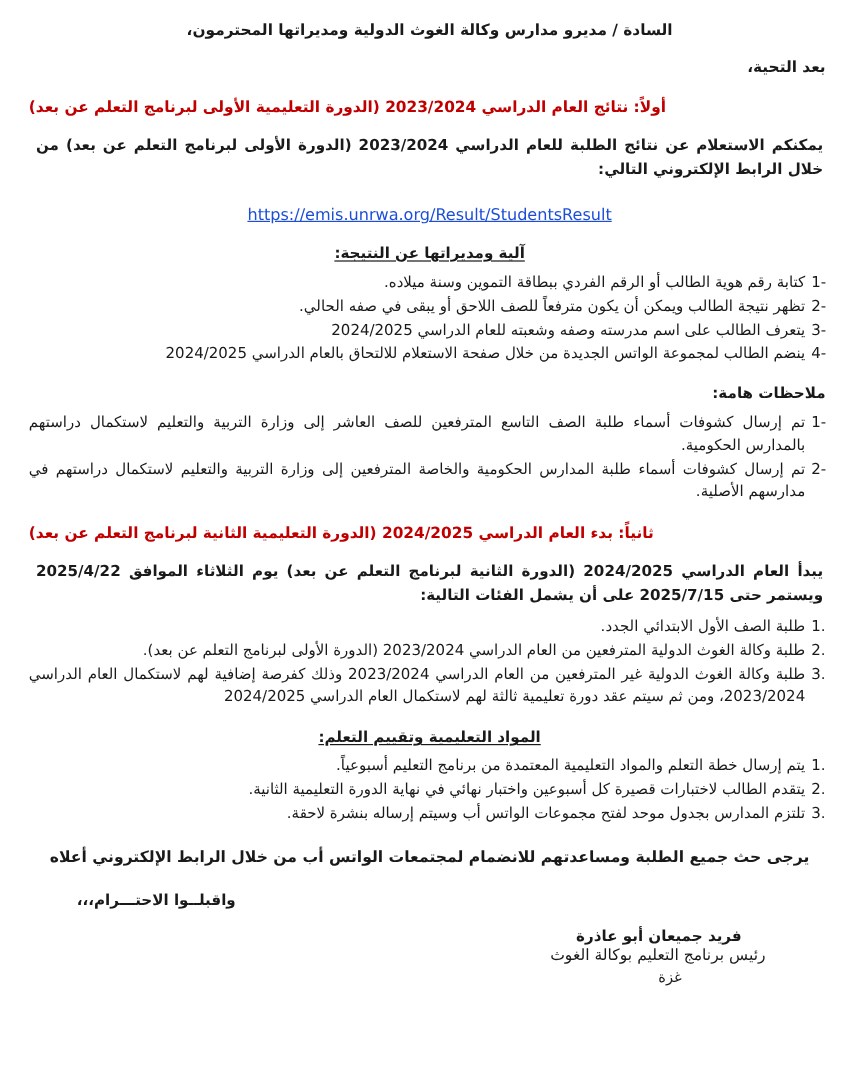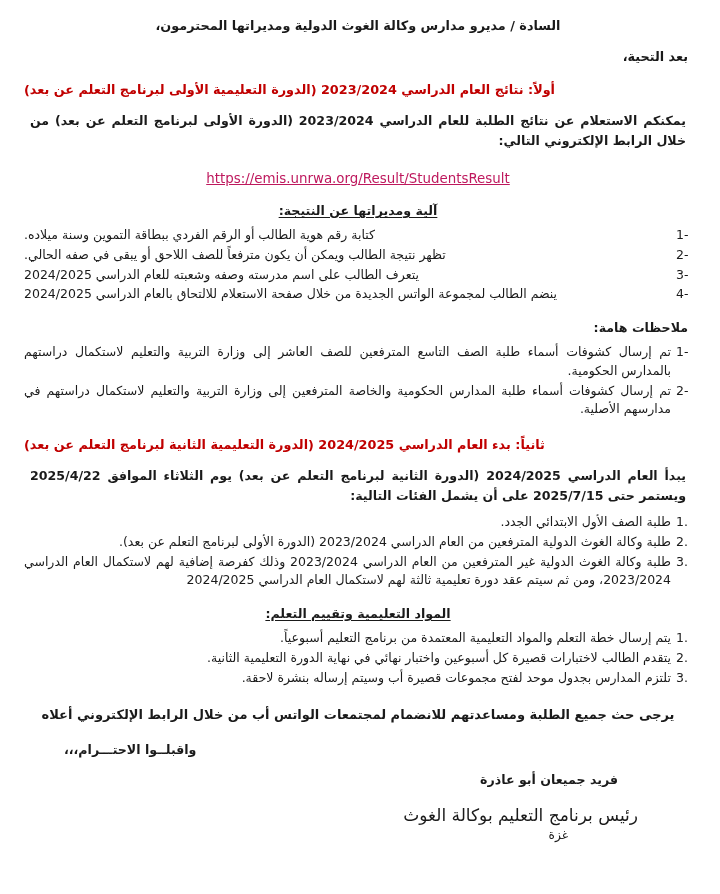--- a/index.html
+++ b/index.html
@@ -59,21 +59,21 @@
     padding: 0 6px;
   }
 
   
   .link-wrap {
     text-align: center;
     margin: 18px 0 0 0;
     direction: ltr;
   }
   .link {
-    color: #be185d;
+    color: #1d4ed8;
     text-decoration: underline;
     font-size: 13.4px;
     font-weight: normal;
     font-family: "DejaVu Sans", "Liberation Sans", sans-serif;
     direction: ltr;
     unicode-bidi: embed;
   }
 
   
   .sub-heading {
@@ -121,21 +121,21 @@
   }
 
   
   .list-dash {
     padding-right: 8px;
   }
   .list-dash > li {
     justify-content: flex-start;
   }
   .list-dash > li .item-text {
-    text-align: left;
+    text-align: right;
   }
 
   
   .list-indent-1 { padding-right: 120px; }
   .list-indent-2 { padding-right: 10px; padding-left: 10px; }
   .list-indent-3 { padding-right: 44px; padding-left: 6px; }
   .list-indent-4 { padding-right: 60px; padding-left: 6px; }
 
   .list-dot > li .item-text { text-align: right; }
 
@@ -166,24 +166,23 @@
     text-align: right;
     direction: rtl;
   }
   .sig-name {
     font-weight: bold;
     font-size: 12.6px;
     line-height: 1.35;
     padding-right: 28px;
   }
   .sig-title {
-    font-size: 17px;
+    font-size: 13px;
     line-height: 1.35;
     padding-right: 8px;
-    margin-top: 16px;
   }
   .sig-city {
     font-size: 12.2px;
     line-height: 1.35;
     padding-right: 78px;
   }
 </style>
 </head>
 <body>
 
@@ -264,21 +263,21 @@
     <li>
       <span class="marker">1.</span>
       <span class="item-text">يتم إرسال خطة التعلم والمواد التعليمية المعتمدة من برنامج التعليم أسبوعياً.</span>
     </li>
     <li>
       <span class="marker">2.</span>
       <span class="item-text">يتقدم الطالب لاختبارات قصيرة كل أسبوعين واختبار نهائي في نهاية الدورة التعليمية الثانية.</span>
     </li>
     <li>
       <span class="marker">3.</span>
-      <span class="item-text">تلتزم المدارس بجدول موحد لفتح مجموعات قصيرة أب وسيتم إرساله بنشرة لاحقة.</span>
+      <span class="item-text">تلتزم المدارس بجدول موحد لفتح مجموعات الواتس أب وسيتم إرساله بنشرة لاحقة.</span>
     </li>
   </ol>
 
   <p class="closing-para">يرجى حث جميع الطلبة ومساعدتهم للانضمام لمجتمعات الواتس أب من خلال الرابط الإلكتروني أعلاه</p>
 
   <p class="respect">واقبلــوا الاحتـــرام،،،</p>
 
   <div class="signature">
     <div class="sig-name">فريد جميعان أبو عاذرة</div>
     <div class="sig-title">رئيس برنامج التعليم بوكالة الغوث</div>

